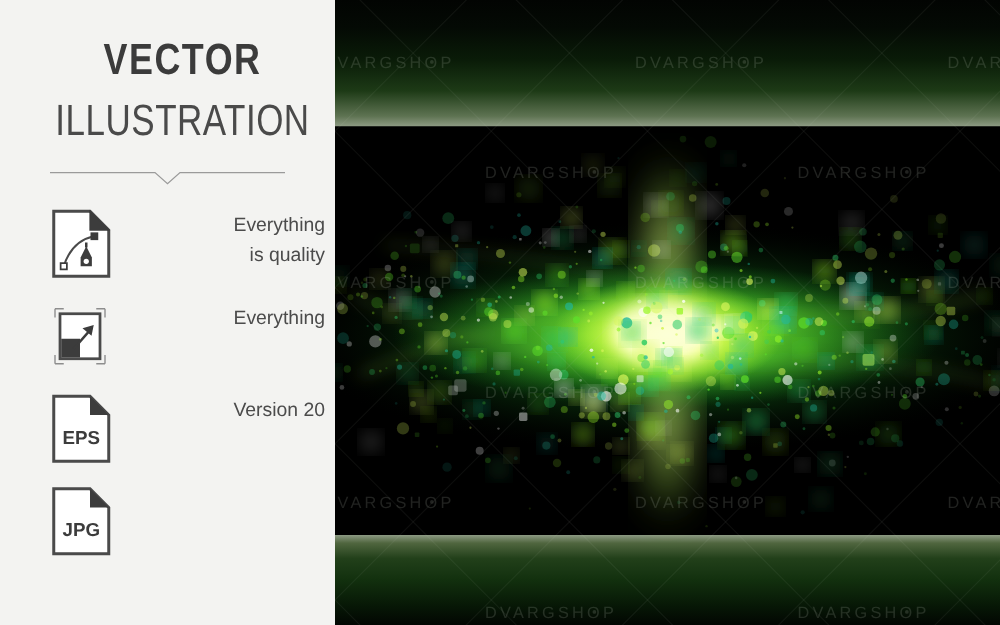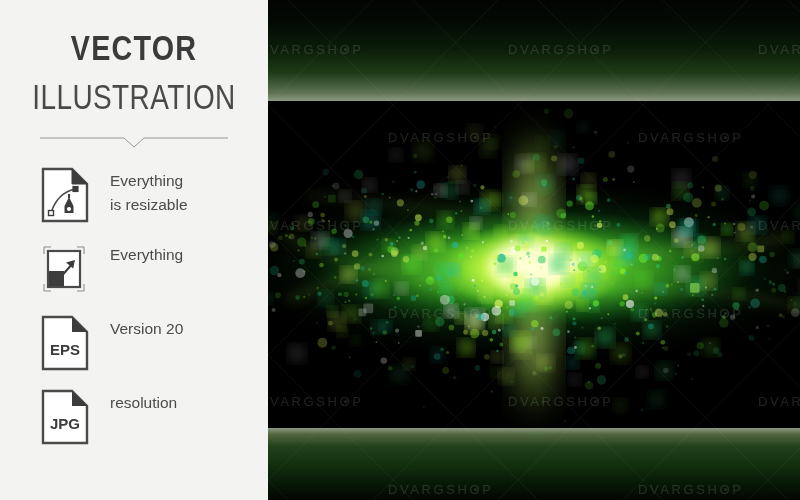--- a/index.html
+++ b/index.html
@@ -26,20 +26,21 @@
     height: 500px;
     background: #f3f3f1;
     box-sizing: border-box;
   }
 
   #title-block {
     position: absolute;
     left: 0; top: 30px;
     width: 268px;
     text-align: center;
+    padding-left: 12px;
   }
   .title-line {
     color: #3b3b3b;
     line-height: 1.0;
     white-space: nowrap;
   }
   #title-1 {
     font-size: 35px;
     font-weight: bold;
     letter-spacing: 1.5px;
@@ -62,20 +63,21 @@
     width: 188px;
     height: 14px;
   }
 
   
   #features {
     position: absolute;
     left: 0;
     top: 163px;
     width: 220px;
+    text-align: right;
   }
   .feature {
     position: relative;
     height: 74px;
     padding-left: 40px;
     box-sizing: border-box;
   }
   .feature-icon {
     position: absolute;
     left: 40px;
@@ -189,21 +191,21 @@
           <path d="M32 2 L47 17 H32 Z" fill="#3c3c3c" stroke="#3c3c3c" stroke-width="1"></path>
           <path d="M11 46 C16 30, 26 24, 35 22" fill="none" stroke="#4a4a4a" stroke-width="1.6"></path>
           <rect x="8.5" y="43.5" width="5" height="5" fill="#ffffff" stroke="#3c3c3c" stroke-width="1.4"></rect>
           <rect x="33" y="19.5" width="5" height="5" fill="#3c3c3c" stroke="#3c3c3c" stroke-width="1.2"></rect>
           <path d="M29 30 L33.5 39 L33.5 46 L24.5 46 L24.5 39 Z" fill="#3c3c3c"></path>
           <path d="M29 27 L29 31" stroke="#3c3c3c" stroke-width="2"></path>
           <circle cx="29" cy="42" r="2.1" fill="#ffffff"></circle>
         </svg>
         <div class="feature-label">
           <div>Everything</div>
-          <div>is resizable</div>
+          <div>is quality</div>
         </div>
       </div>
 
       <div class="feature">
         <svg class="feature-icon" viewBox="0 0 52 56">
           <g stroke="#8d8d8d" stroke-width="1.1">
             <path d="M4 6 V13 M4 6 H11 M44 6 V13 M44 6 H37 M4 50 V43 M4 50 H11 M44 50 V43 M44 50 H37"></path>
           </g>
           <rect x="8" y="10" width="32" height="36" fill="#ffffff" stroke="#4a4a4a" stroke-width="2.2"></rect>
           <rect x="9" y="30" width="15" height="15" fill="#3c3c3c"></rect>
@@ -226,21 +228,20 @@
         </div>
       </div>
 
       <div class="feature">
         <svg class="feature-icon" viewBox="0 0 52 56">
           <path d="M3 2 H32 L47 17 V54 H3 Z" fill="#ffffff" stroke="#4a4a4a" stroke-width="2.4"></path>
           <path d="M32 2 L47 17 H32 Z" fill="#3c3c3c"></path>
           <text x="25" y="40" font-family="Liberation Sans, sans-serif" font-size="15" font-weight="bold" fill="#3c3c3c" text-anchor="middle">JPG</text>
         </svg>
         <div class="feature-label">
-          <div>resolution</div>
         </div>
       </div>
 
     </div>
   </div>
 
   <div id="art">
 
     <div id="band-mid"></div>
     <div id="band-top"></div>

